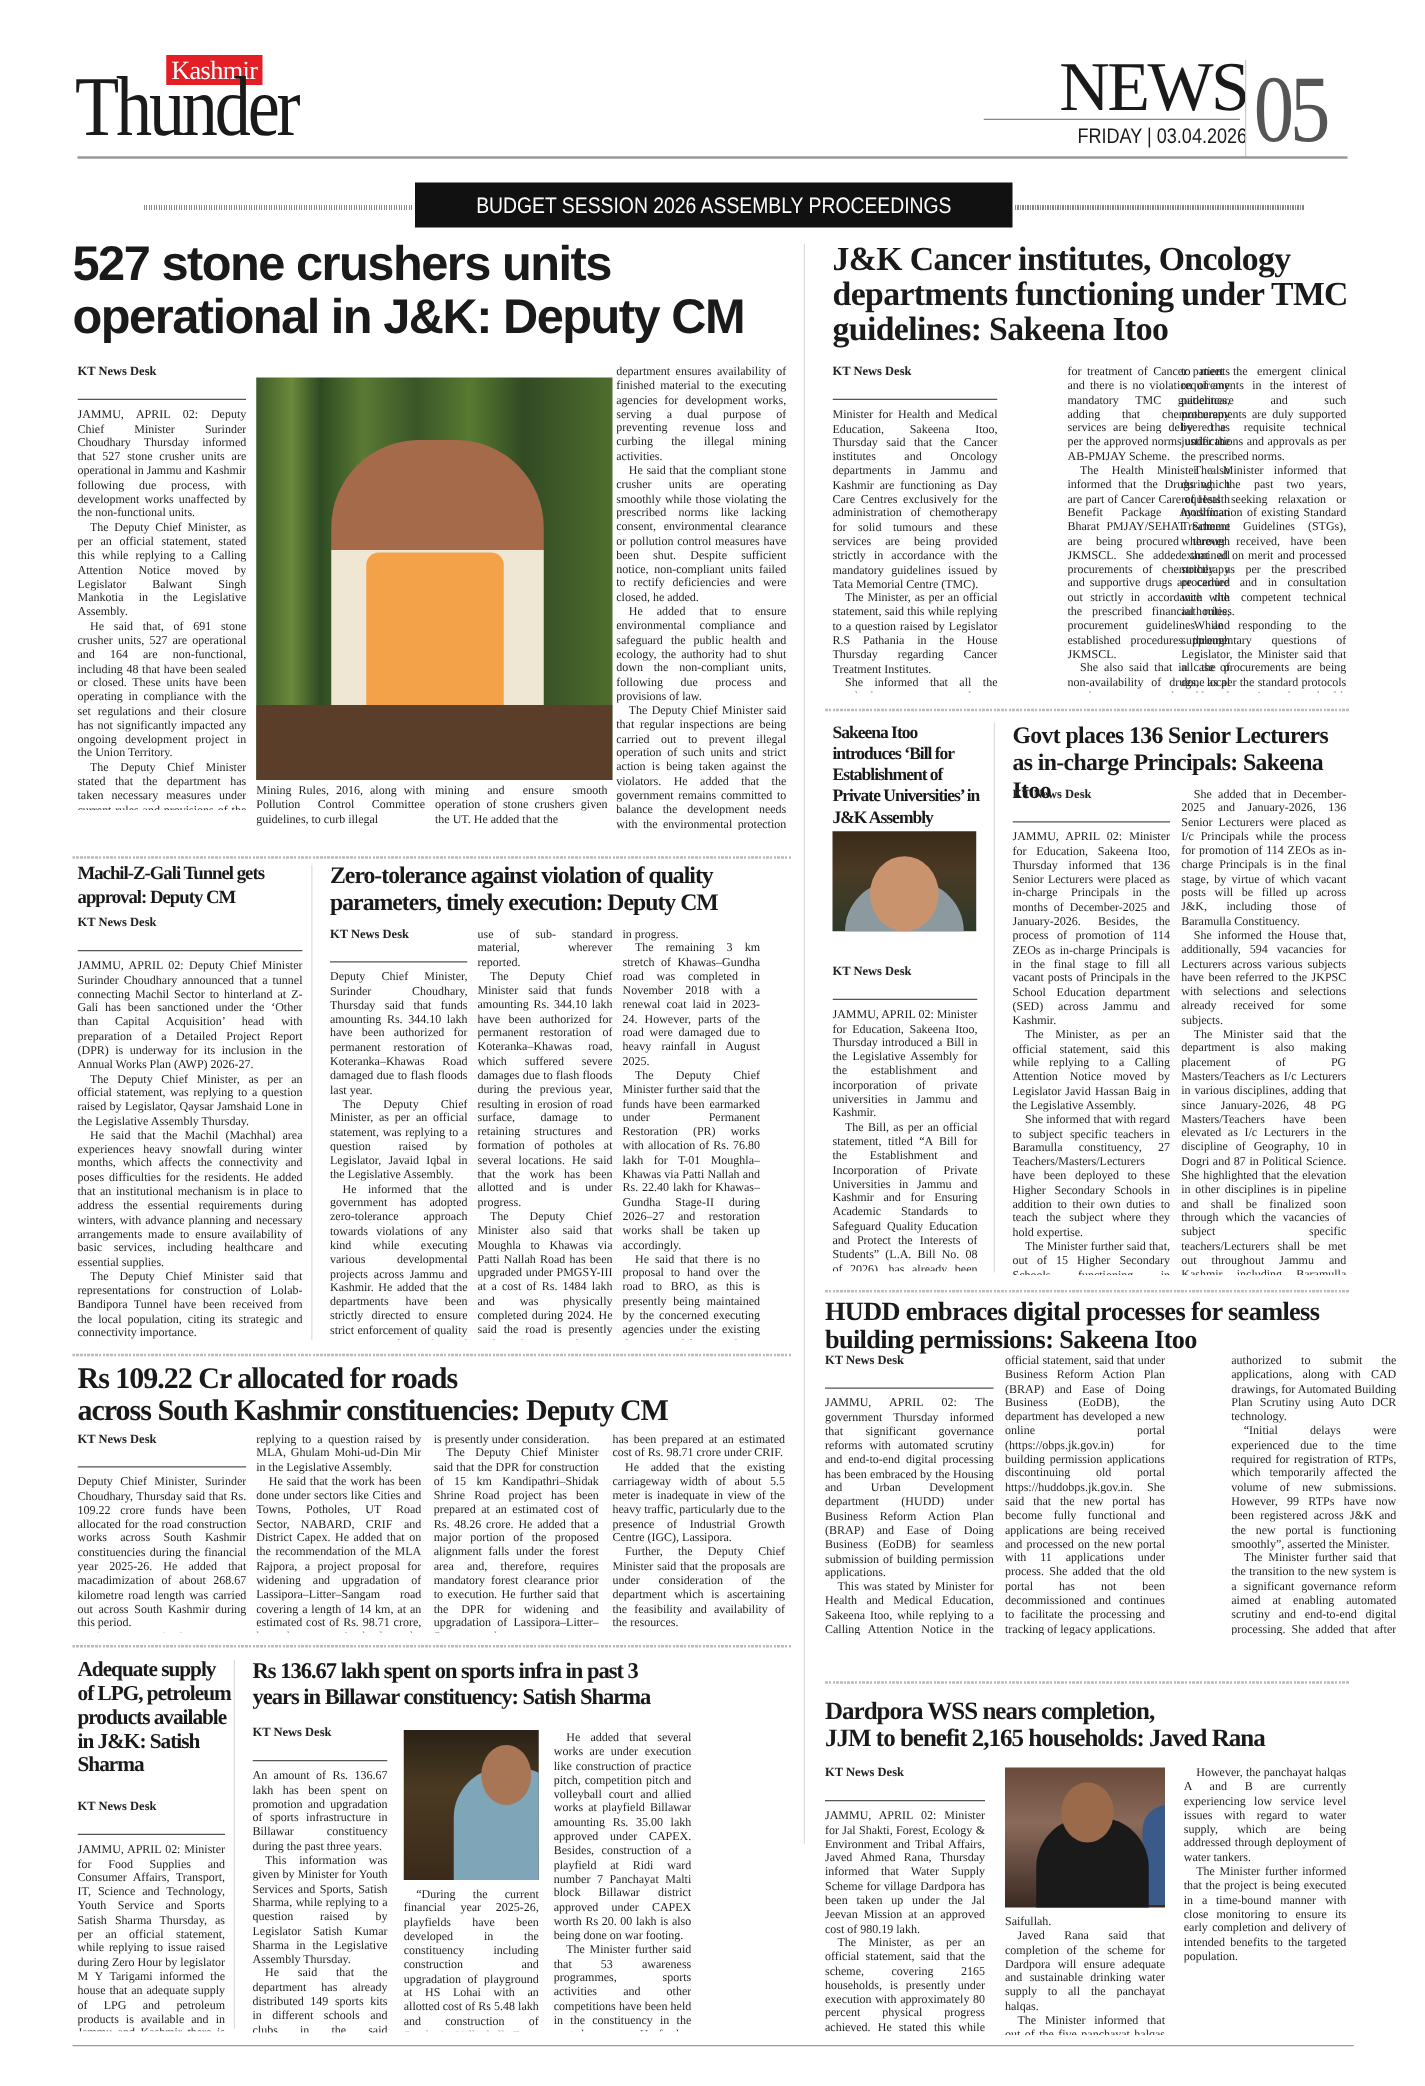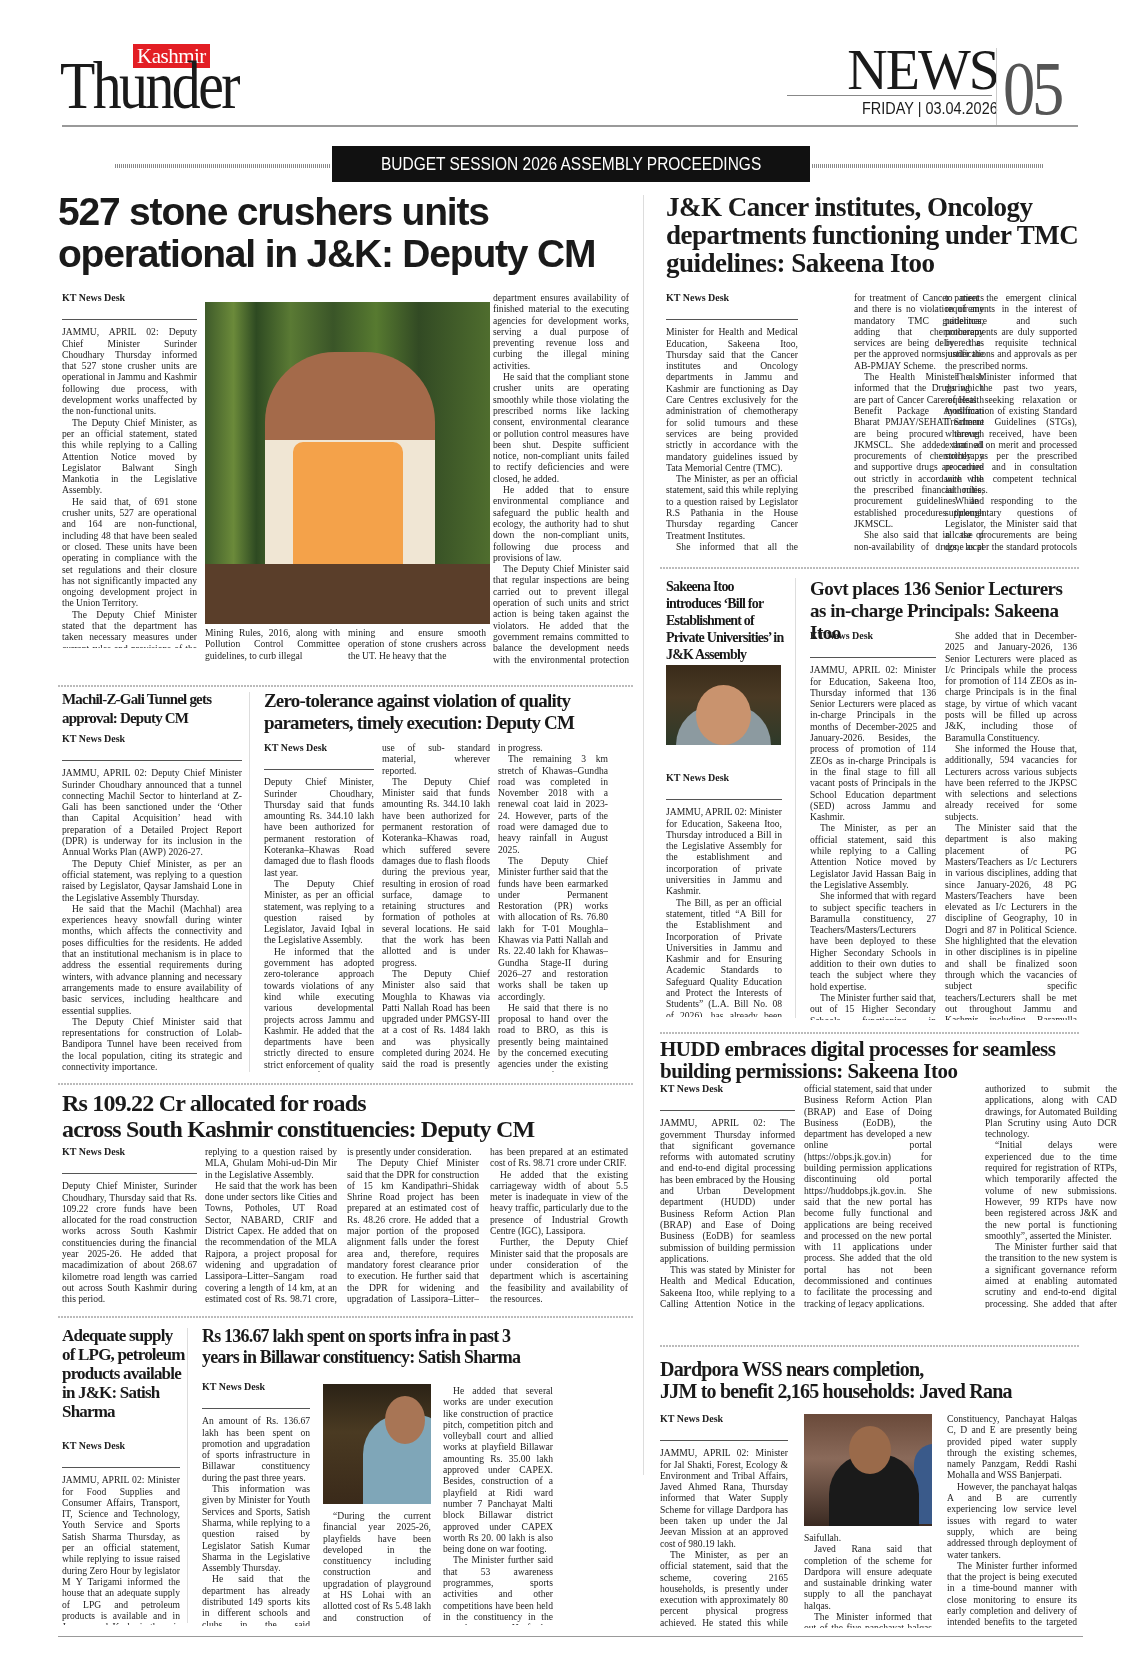--- a/index.html
+++ b/index.html
@@ -82,21 +82,21 @@
     <p>The Deputy Chief Minister, as per an official statement, stated this while replying to a Calling Attention Notice moved by Legislator Balwant Singh Mankotia in the Legislative Assembly.</p>
     <p>He said that, of 691 stone crusher units, 527 are operational and 164 are non-functional, including 48 that have been sealed or closed. These units have been operating in compliance with the set regulations and their closure has not significantly impacted any ongoing development project in the Union Territory.</p>
     <p>The Deputy Chief Minister stated that the department has taken necessary measures under current rules and provisions of the Jammu &amp; Kashmir Minor Mineral Concession, Storage, Transportation of Minerals and Prevention of Illegal</p>
   </div>
   <div class="photo ph-crusher" style="left:205px;top:302px;width:285px;height:322px;">
     <div class="person"></div>
     <div class="vest"></div>
     <div class="desk"></div>
   </div>
   <div class="col caption" style="left:205px;top:627px;width:135px;height:36px;text-align:justify;">Mining Rules, 2016, along with Pollution Control Committee guidelines, to curb illegal</div>
-  <div class="col caption" style="left:348px;top:627px;width:138px;height:36px;text-align:justify;">mining and ensure smooth operation of stone crushers across the UT. He heavy that the</div>
+  <div class="col caption" style="left:348px;top:627px;width:138px;height:36px;text-align:justify;">mining and ensure smooth operation of stone crushers given the UT. He added that the</div>
   <div class="col" style="left:493px;top:292px;width:136px;height:372px;">
     <p class="first">department ensures availability of finished material to the executing agencies for development works, serving a dual purpose of preventing revenue loss and curbing the illegal mining activities.</p>
     <p>He said that the compliant stone crusher units are operating smoothly while those violating the prescribed norms like lacking consent, environmental clearance or pollution control measures have been shut. Despite sufficient notice, non-compliant units failed to rectify deficiencies and were closed, he added.</p>
     <p>He added that to ensure environmental compliance and safeguard the public health and ecology, the authority had to shut down the non-compliant units, following due process and provisions of law.</p>
     <p>The Deputy Chief Minister said that regular inspections are being carried out to prevent illegal operation of such units and strict action is being taken against the violators. He added that the government remains committed to balance the development needs with the environmental protection and will continue to enforce the rules rigorously.</p>
   </div>
 </div>
 
 <div class="vrule" style="left:643px;top:195px;height:1280px;"></div>
 
@@ -288,19 +288,18 @@
     <div class="p2"></div>
     <div class="body"></div>
     <div class="head"></div>
   </div>
   <div class="col" style="left:804px;top:1532px;width:128px;height:96px;">
     <p class="first">Saifullah.</p>
     <p>Javed Rana said that completion of the scheme for Dardpora will ensure adequate and sustainable drinking water supply to all the panchayat halqas.</p>
     <p>The Minister informed that out of the five panchayat halqas of village Dardpora in Trehgam</p>
   </div>
   <div class="col" style="left:947px;top:1413px;width:130px;height:215px;">
-    <p class="first">Constituency, Panchayat Halqas C, D and E are presently being provided piped water supply through the existing schemes, namely Panzgam, Reddi Rashi Mohalla and WSS Banjerpati.</p>
     <p>However, the panchayat halqas A and B are currently experiencing low service level issues with regard to water supply, which are being addressed through deployment of water tankers.</p>
     <p>The Minister further informed that the project is being executed in a time-bound manner with close monitoring to ensure its early completion and delivery of intended benefits to the targeted population.</p>
   </div>
 </div>
 
 <div class="abs" style="left:58px;top:1636px;width:1025px;height:1px;background:#999;"></div>
 
 </body></html>

